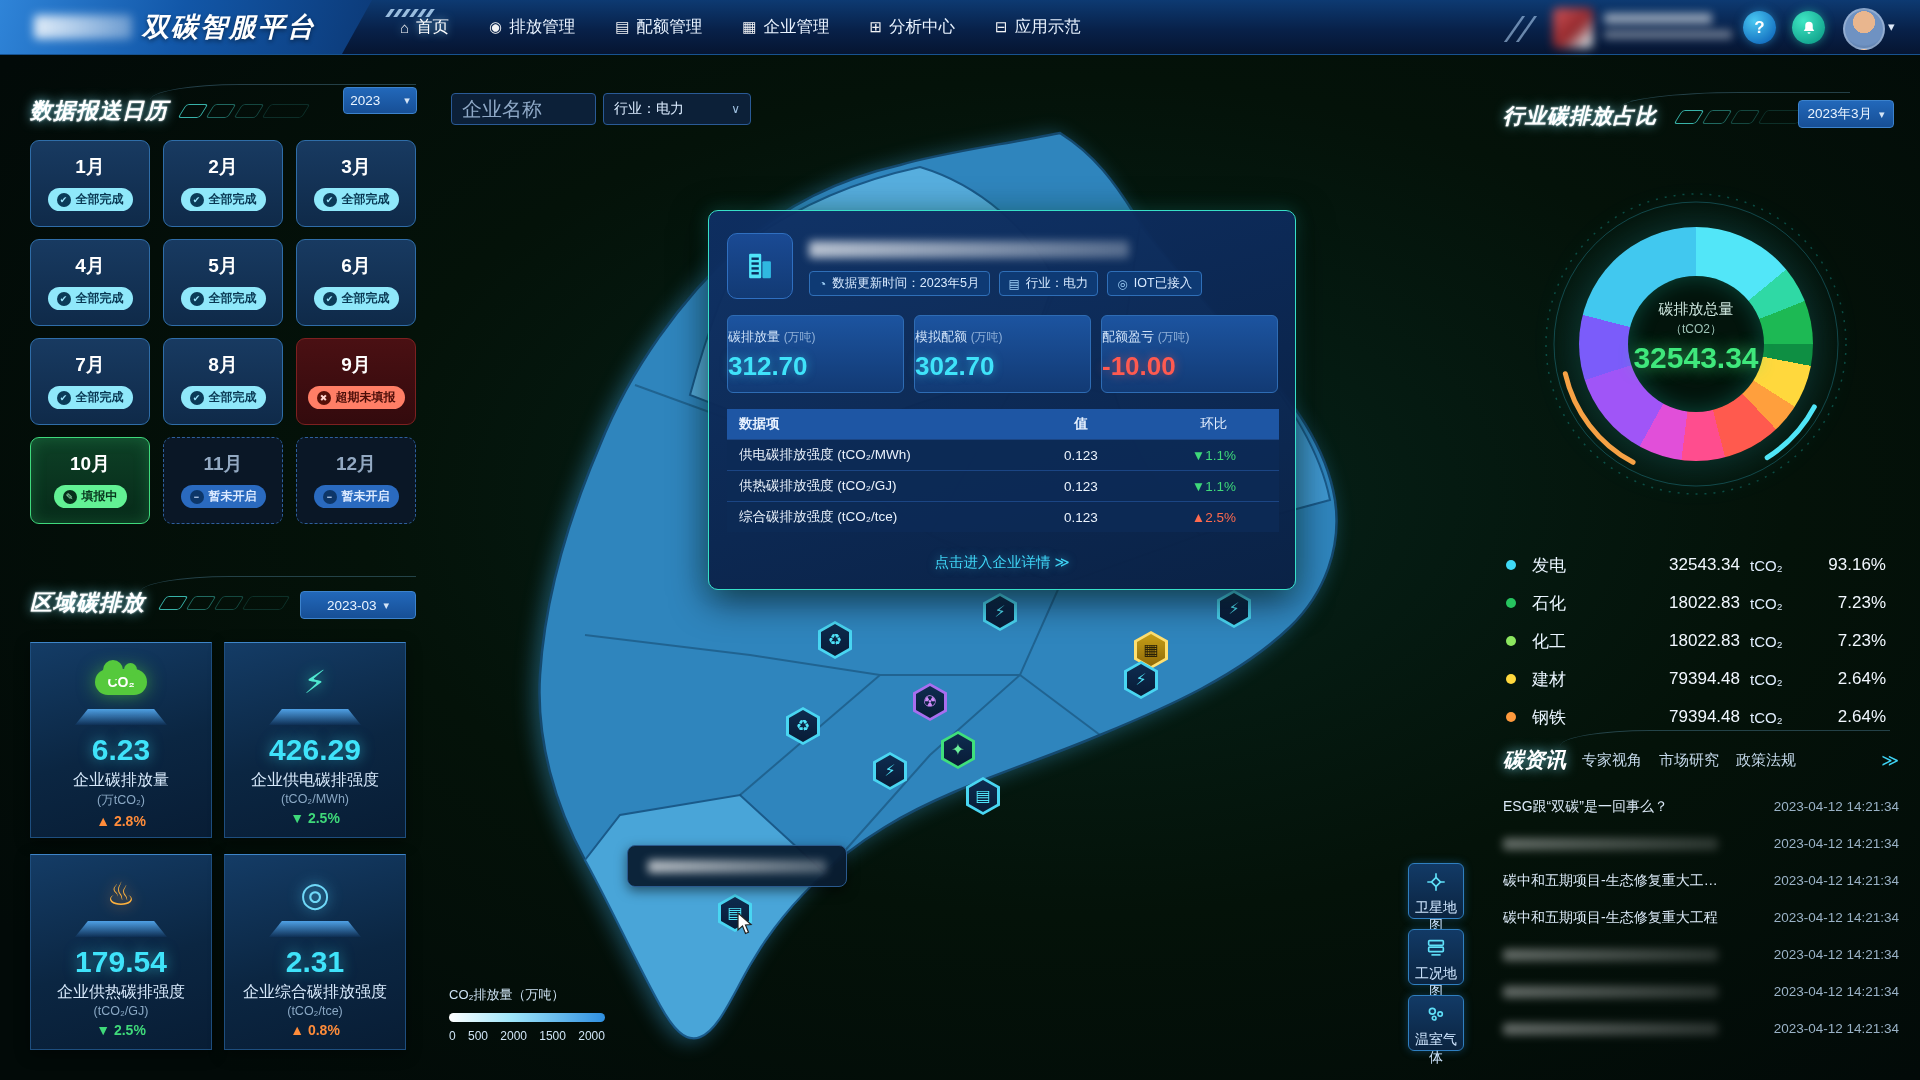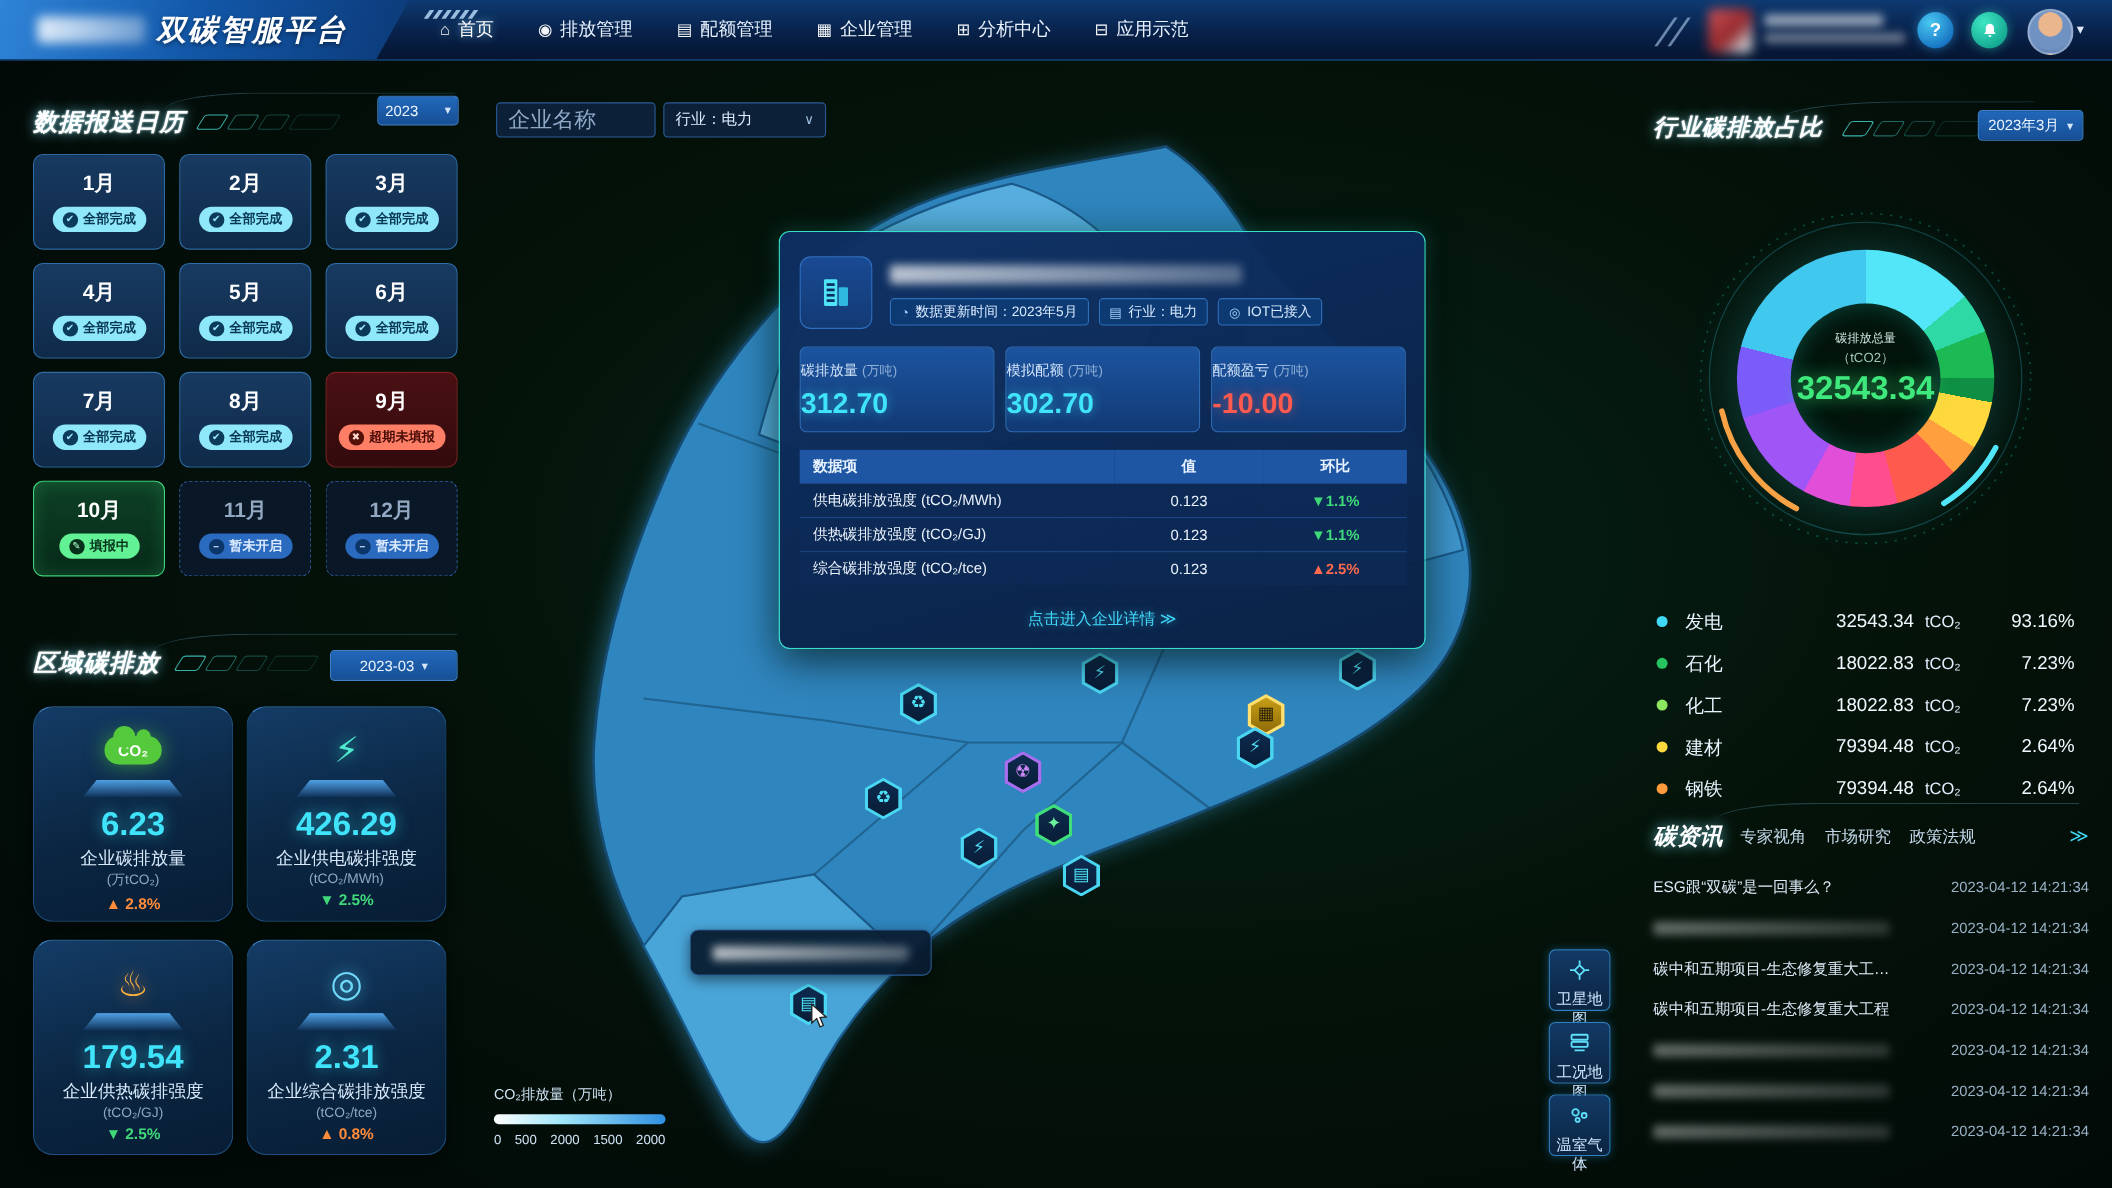--- a/index.html
+++ b/index.html
@@ -64,21 +64,21 @@
   .month-card.overdue .pic{background:#551008;color:#ffd8d0;}
   .month-card.active{background:linear-gradient(180deg,#0d4026,#072a19);border:1px solid #3fd97c;box-shadow:inset 0 0 16px rgba(63,217,124,.22);}
   .month-card.active .pill{background:#62f194;color:#07341c;}
   .month-card.active .pic{background:#06301a;color:#aef8c8;}
   .month-card.pending{background:#0a1726;border:1px dashed #2e5f9c;}
   .month-card.pending .mlabel{color:#93a9c2;}
   .month-card.pending .pill{background:#2a6abf;color:#dceaff;}
   .month-card.pending .pic{background:#0d3668;color:#cfe2ff;}
   
   .reg-grid{position:absolute;left:30px;top:642px;display:grid;grid-template-columns:repeat(2,182px);gap:16px 12px;z-index:5;}
-  .metric-card{width:182px;height:196px;border-radius:18px;box-sizing:border-box;text-align:center;
+  .metric-card{width:182px;height:196px;border-radius:0;box-sizing:border-box;text-align:center;
     background:linear-gradient(165deg,#143c66 0%,#0b2642 55%,#081d35 100%);
     border:1px solid #1e4e7e;border-top-color:#3e85c8;box-shadow:0 4px 14px rgba(0,0,0,.4);}
   .mi{height:50px;margin-top:14px;display:flex;align-items:center;justify-content:center;position:relative;z-index:2;}
   .mi span{font-weight:bold;}
   .mi.co2 span{position:relative;background:#55c93c;border-radius:16px;padding:5px 12px;color:#fff;font-size:14px;
     box-shadow:0 0 18px rgba(85,201,60,.6);}
   .mi.co2 span::before{content:"";position:absolute;width:20px;height:20px;border-radius:50%;background:#55c93c;top:-9px;left:8px;}
   .mi.co2 span::after{content:"";position:absolute;width:13px;height:13px;border-radius:50%;background:#55c93c;top:-6px;right:10px;}
   .mi.plug span{color:#4fe8d0;font-size:32px;text-shadow:0 0 14px rgba(47,216,184,.9);}
   .mi.heat span{color:#ffb23d;font-size:32px;text-shadow:0 0 14px rgba(255,154,61,.9);}
@@ -147,37 +147,37 @@
     background:linear-gradient(180deg,#1c54a0,#123a74);border:1px solid #2e6cb4;}
   .pp-stat .sl{margin-top:12px;font-size:13px;color:#cfe2f8;}
   .pp-stat .sl .su{color:#8fb0d8;font-size:12px;}
   .pp-stat .sval{margin-top:5px;font-size:26px;font-weight:bold;color:#3fe3fa;text-shadow:0 0 10px rgba(63,227,250,.5);}
   .pp-stat.neg .sval{color:#ff5a50;text-shadow:0 0 10px rgba(255,90,80,.5);}
   .pp-table{position:absolute;left:18px;top:198px;width:552px;border-collapse:collapse;font-size:13.5px;}
   .pp-table thead td{background:#1e56a4;color:#e8f2ff;height:28px;text-align:center;font-weight:bold;}
   .pp-table tbody td{background:rgba(13,42,86,.85);border-top:1px solid #1b4584;color:#eaf2fc;height:28px;text-align:center;}
   .pp-table td.nm{text-align:left;padding-left:12px;width:282px;}
   .pp-table td.vl{width:138px;}
-  .pp-table td.dl{width:132px;font-weight:bold;}
+  .pp-table td.dl{width:132px;font-weight:normal;}
   .tdelta.down{color:#3fd97a;}
   .tdelta.up{color:#ff6a4e;}
   .pp-link{position:absolute;left:0;top:342px;width:100%;text-align:center;color:#3fd4f5;font-size:14.5px;cursor:pointer;
     text-shadow:0 0 8px rgba(63,212,245,.5);}
   
   .donut-wrap{position:absolute;left:1540px;top:188px;width:312px;height:312px;z-index:5;}
   .donut-ring{position:absolute;left:39px;top:39px;width:234px;height:234px;border-radius:50%;
     background:conic-gradient(from 0deg,
       #52e6f8 0 14%, #2fd9a5 14% 19%, #1db954 19% 25%, #0e8f43 25% 28%,
       #ffd83d 28% 34%, #ff9f3d 34% 38%, #ff5a4e 38% 46%, #ff4d8e 46% 52%,
       #e14fd9 52% 58%, #a055f7 58% 70%, #7b5cfa 70% 79%, #41c8ef 79% 100%);
     box-shadow:0 0 46px rgba(60,230,250,.22);}
   .donut-hole{position:absolute;left:88px;top:88px;width:136px;height:136px;border-radius:50%;background:#03140c;
     box-shadow:inset 0 0 22px rgba(30,200,180,.3);}
   .donut-center{position:absolute;left:56px;top:112px;width:200px;text-align:center;z-index:6;}
-  .dc-t{font-size:11px;color:#cfe8e0;}
+  .dc-t{font-size:15px;color:#cfe8e0;}
   .dc-u{font-size:12px;color:#9fc4b8;margin-top:2px;}
   .dc-v{font-size:30px;font-weight:bold;color:#3fe87c;margin-top:3px;text-shadow:0 0 16px rgba(63,232,124,.8);}
   .ind-legend{position:absolute;left:1506px;top:546px;width:380px;z-index:5;}
   .leg-row{display:flex;align-items:center;height:38px;}
   .leg-dot{width:10px;height:10px;border-radius:50%;margin-right:16px;flex:none;}
   .leg-name{width:92px;font-size:17px;color:#eaf5ff;}
   .leg-val{flex:1;text-align:right;font-size:17px;color:#f2f8ff;}
   .leg-unit{width:52px;margin-left:10px;font-size:15px;color:#e2efff;}
   .leg-pct{width:84px;text-align:right;font-size:17px;color:#f2f8ff;}
   

